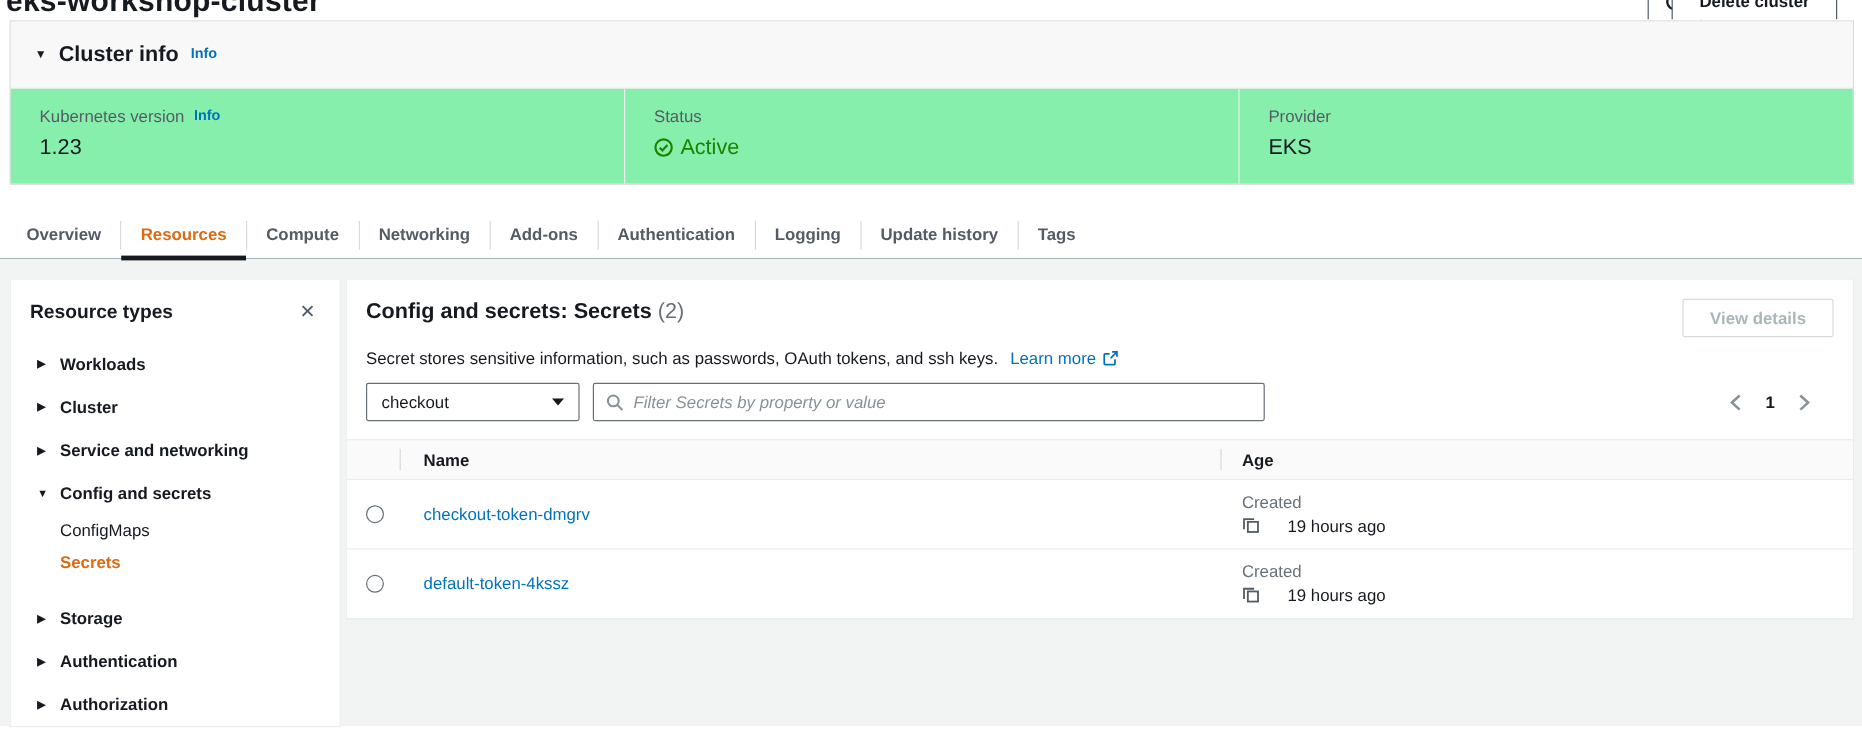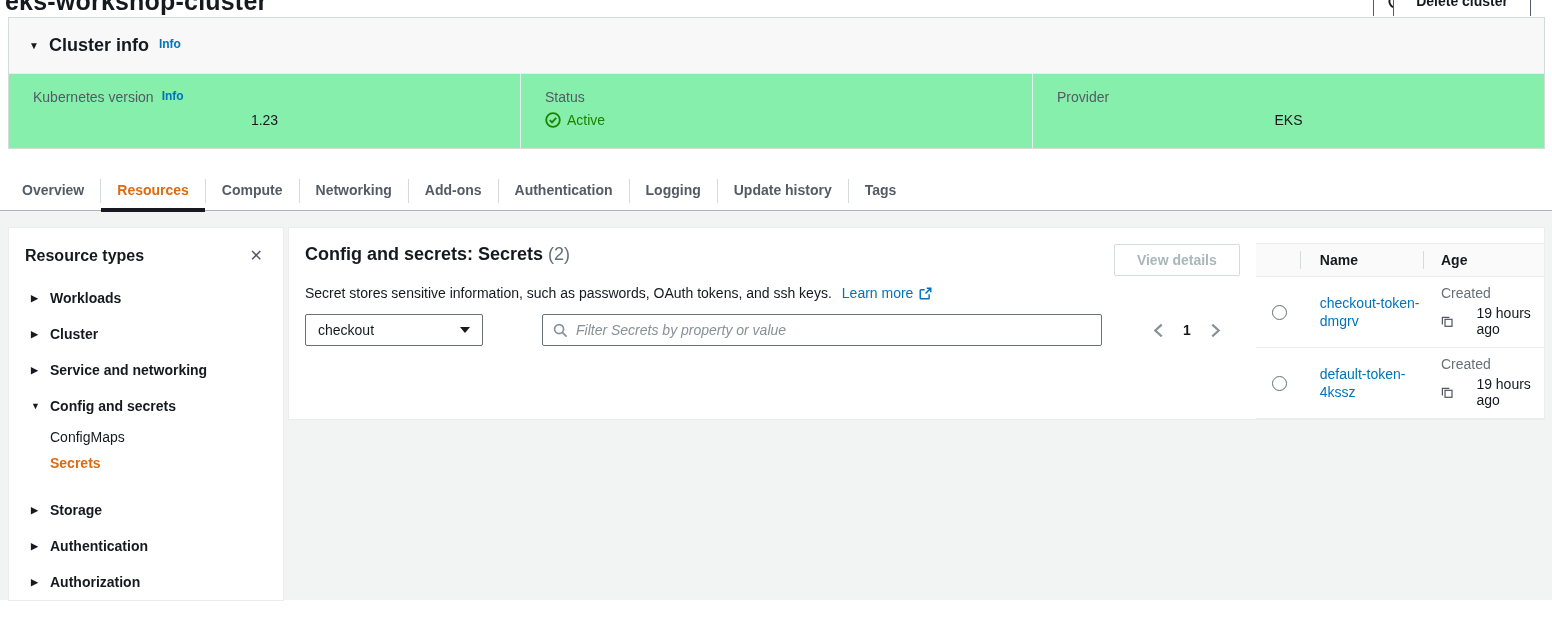--- a/index.html
+++ b/index.html
@@ -20,21 +20,21 @@
   
   .cluster-card { margin:1px 7px 0 8px; border:1px solid #d5dbdb; background:#fff; }
   .card-header { background:#f8f8f8; border-bottom:1px solid #eaeded; padding:17px 20px; display:flex; align-items:center; gap:10px; }
   .card-header h2 { font-size:18px; font-weight:700; color:#16191f; }
   .tri-glyph { font-size:10px; color:#16191f; line-height:1; }
   .info-link { color:#0073bb; font-size:12px; font-weight:700; text-decoration:none; cursor:pointer; position:relative; top:-2px; }
   .card-body { display:flex; background:#86efac; }
   .field-col { flex:1 1 0; padding:15px 24px 20px; }
   .field-col + .field-col { border-left:1px solid #eaeded; }
   .field-label { font-size:14px; color:#545b64; display:flex; align-items:baseline; gap:8px; }
-  .field-value { margin-top:7px; font-size:14px; color:#16191f;text-align:center; }
+  .field-value { margin-top:7px; font-size:18px; color:#16191f; }
   .status-value { display:flex; align-items:center; gap:6px; color:#1d8102; font-weight:400; }
 
   
   .tabs { margin-top:22px; display:flex; align-items:stretch; border-bottom:1px solid #aab7b8; padding-left:6px; }
   .tab { position:relative; padding:11px 16px 12px; font-size:14px; font-weight:700; color:#545b64; cursor:pointer; white-space:nowrap; }
   .tab.active { color:#dd6b10; }
   .tab.active::after { content:""; position:absolute; left:0; right:0; bottom:-2px; height:4px; background:#16191f; }
   .tab-sep { width:1px; height:24px; background:#d5dbdb; align-self:center; }
 
   
@@ -47,32 +47,32 @@
   .sidebar-head h3 { font-size:16px; font-weight:700; color:#16191f; }
   .close-btn { background:none; border:none; font-size:16px; color:#545b64; cursor:pointer; line-height:1; padding:2px 4px; }
   .res-list { margin-top:14px; }
   .group-row { display:flex; align-items:center; gap:9px; padding:10px 0 10px 6px; font-size:14px; font-weight:700; color:#16191f; cursor:pointer; }
   .group-row .tri-glyph { font-size:9px; width:10px; }
   .child-row { padding:5px 0 5px 25px; font-size:14px; color:#16191f; cursor:pointer; }
   .child-row.active { color:#dd6b10; font-weight:700; }
   .children { margin-bottom:16px; }
 
   
-  .main-panel { flex:1 1 auto; display:flex; flex-direction:row; }
+  .main-panel { flex:1 1 auto; display:flex; flex-direction:column; }
   .main-head { padding:16px 16px 0; }
   .head-row { display:flex; align-items:flex-start; justify-content:space-between; }
   .main-title { font-size:18px; font-weight:700; color:#16191f; }
   .count { color:#687078; font-weight:400; }
   .btn-disabled { background:#fff; border:1px solid #d5dbdb; border-radius:2px; color:#aab7b8; font-family:inherit;
                   font-size:14px; font-weight:700; padding:7px 22px; cursor:default; }
   .desc-row { margin-top:9px; font-size:14px; color:#16191f; display:flex; align-items:center; gap:6px; }
   .learn-link { color:#0073bb; text-decoration:none; font-size:14px; cursor:pointer; margin-left:4px; }
   .ext-icon { width:13px; height:13px; display:inline-block; vertical-align:-1px; }
 
-  .filter-row { margin-top:13px; display:flex; align-items:center; padding-right:16px;gap:48px; }
+  .filter-row { margin-top:13px; display:flex; align-items:center; padding-right:16px; }
   .dropdown { width:178px; height:32px; border:1px solid #687078; border-radius:2px; background:#fff;
               display:flex; align-items:center; justify-content:space-between; padding:0 12px; font-size:14px; cursor:pointer; }
   .caret { width:0; height:0; border-left:5px solid transparent; border-right:5px solid transparent; border-top:6px solid #16191f; }
   .searchbox { margin-left:11px; width:560px; height:32px; border:1px solid #687078; border-radius:2px; background:#fff;
                display:flex; align-items:center; padding:0 10px; gap:8px; }
   .searchbox input { flex:1; border:none; outline:none; font-family:inherit; font-size:14px; font-style:italic; color:#16191f; background:transparent; }
   .searchbox input::placeholder { color:#879196; font-style:italic; }
   .pagination { margin-left:auto; display:flex; align-items:center; gap:16px; }
   .page-num { font-size:14px; font-weight:700; color:#16191f; }
   .pg-btn { background:none; border:none; cursor:pointer; display:flex; padding:2px; }

